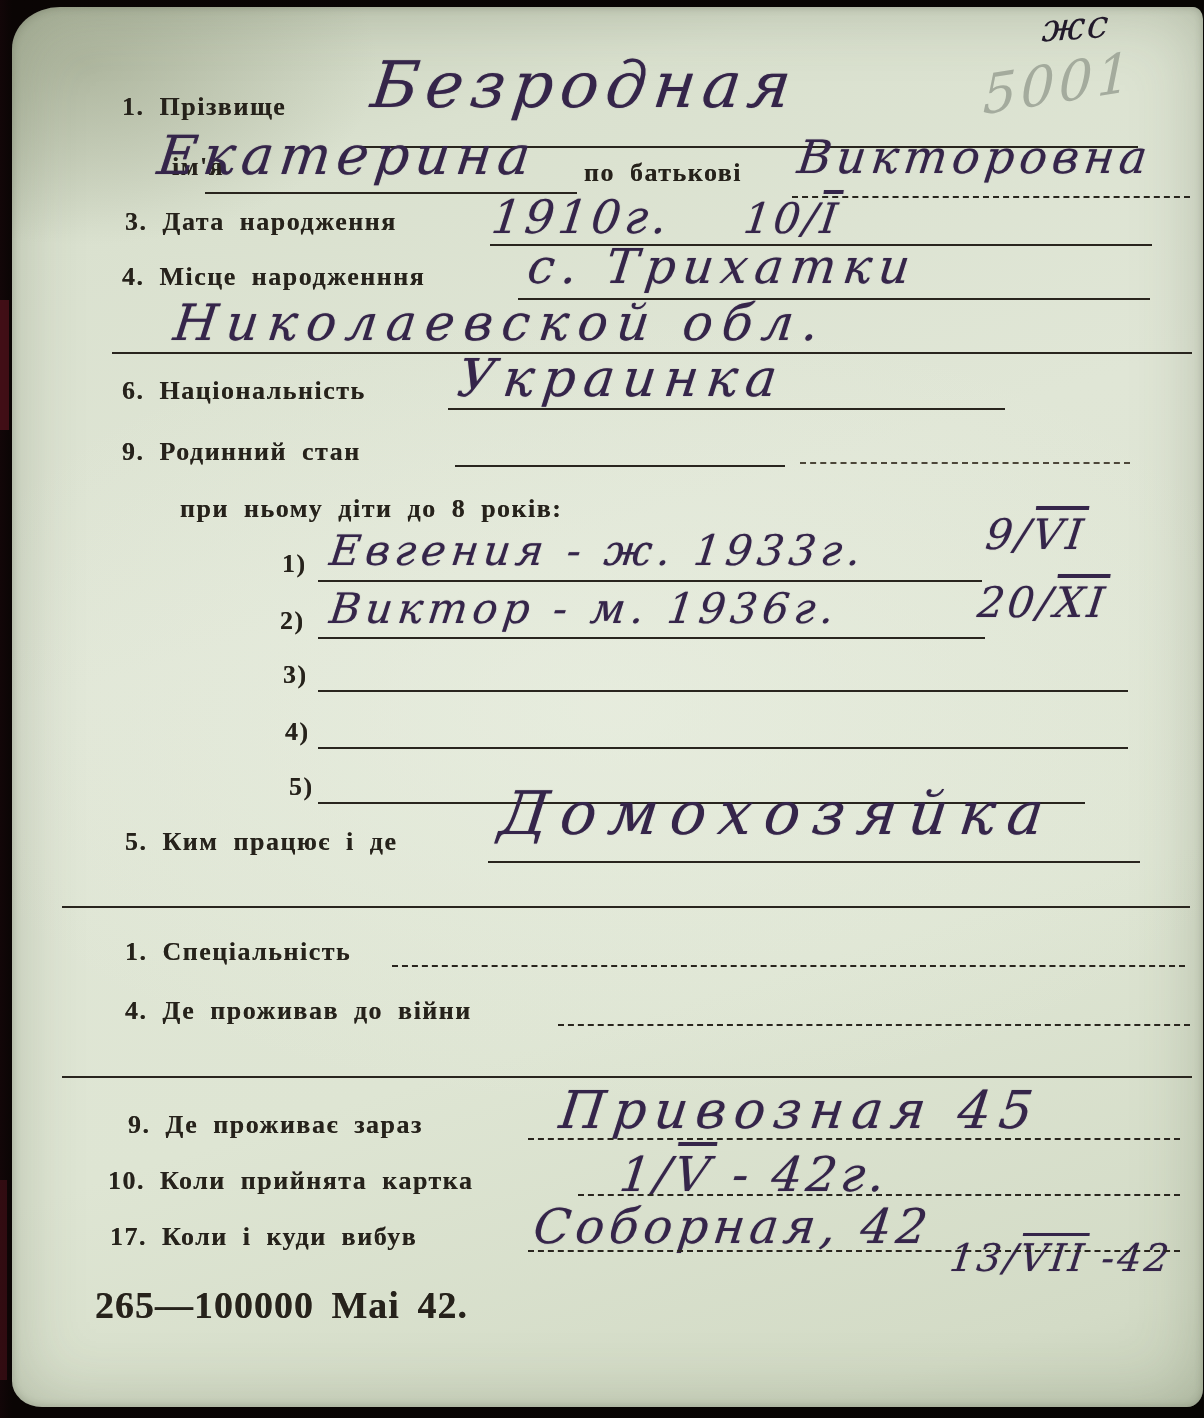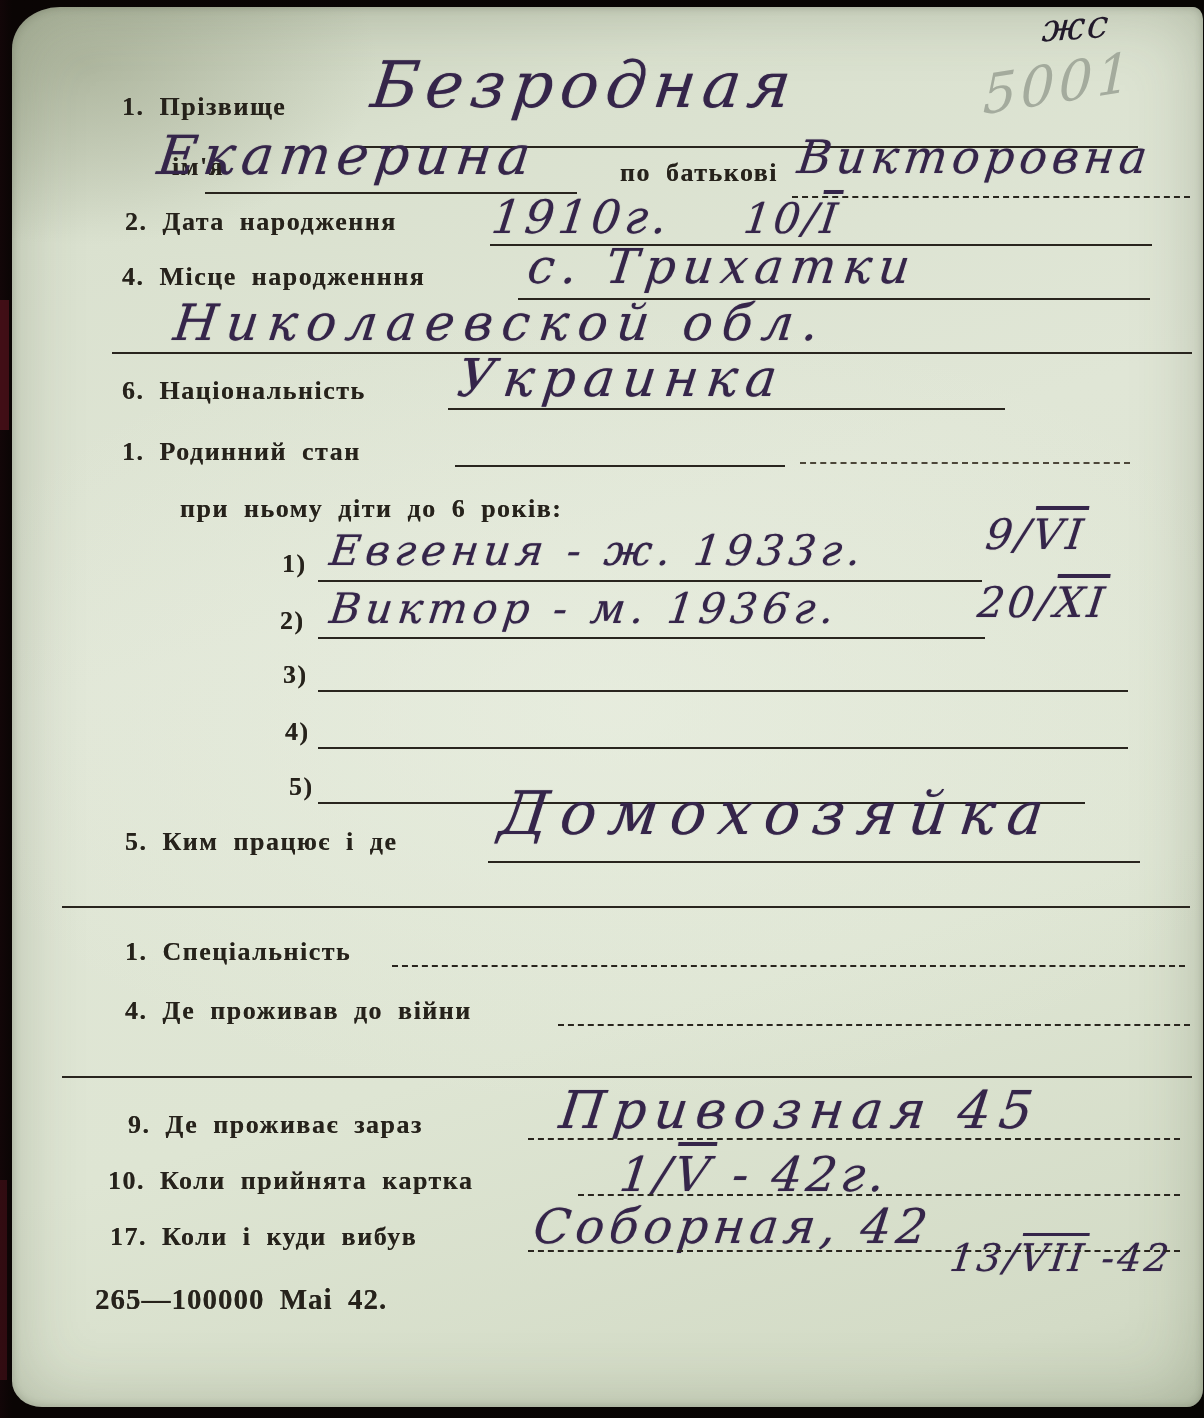--- a/index.html
+++ b/index.html
@@ -17,21 +17,21 @@
       radial-gradient(ellipse 900px 500px at 50% 50%, rgba(236,241,228,.55), rgba(236,241,228,0) 80%),
       linear-gradient(163deg,#c7cfba 0%, #dae1cf 14%, #e0e6d6 40%, #dee5d3 68%, #d3dbc6 93%, #c9d2bc 100%);
     border-radius:48px 10px 16px 30px / 42px 12px 18px 26px;
     box-shadow:inset 0 0 70px rgba(70,80,52,.28), inset 0 0 8px rgba(40,45,28,.25);
   }
   .pl{
     position:absolute;font-family:"Liberation Serif",serif;font-weight:700;
     font-size:26px;color:#26221b;letter-spacing:1.5px;word-spacing:7px;white-space:nowrap;
     text-shadow:0 0 .6px rgba(38,34,27,.6);
   }
-  .pl.small{font-size:29px;}
+  .pl.small{font-size:38px;}
   .hw{
     position:absolute;font-family:"DejaVu Serif",serif;font-style:italic;
     color:#35254a;white-space:nowrap;transform:skewX(-7deg);
     text-shadow:0 0 1px rgba(53,37,74,.5);
   }
   .rom{text-decoration:overline;}
   .ln{position:absolute;height:0;border-bottom:2.5px solid #29251e;}
   .ln.dash{border-bottom-style:dashed;border-bottom-width:2px;}
   .ln.faint{border-bottom-color:#4c4639;border-bottom-style:dashed;border-bottom-width:2px;}
   .pencil{
@@ -53,43 +53,43 @@
 <div class="inknote" style="left:1042px;top:4px;font-size:38px;">жс</div>
 <div class="pencil" style="left:982px;top:52px;font-size:54px;">5001</div>
 
 <div class="pl" style="left:122px;top:92px;">1. Прізвище</div>
 <div class="hw" style="left:372px;top:48px;font-size:64px;letter-spacing:7px;">Безродная</div>
 <div class="ln" style="left:360px;top:146px;width:778px;"></div>
 
 <div class="pl" style="left:172px;top:152px;">ім'я</div>
 <div class="hw" style="left:158px;top:124px;font-size:54px;letter-spacing:6px;">Екатерина</div>
 <div class="ln" style="left:205px;top:192px;width:372px;"></div>
-<div class="pl" style="left:584px;top:158px;margin-left:36px;">по батькові</div>
+<div class="pl" style="left:584px;top:158px;">по батькові</div>
 <div class="hw" style="left:798px;top:130px;font-size:46px;letter-spacing:5px;">Викторовна</div>
 <div class="ln dash" style="left:792px;top:196px;width:398px;"></div>
 
-<div class="pl" style="left:125px;top:207px;">2. Дата народження</div>
+<div class="pl" style="left:125px;top:207px;">3. Дата народження</div>
 <div class="hw" style="left:492px;top:190px;font-size:46px;letter-spacing:4px;"><span>1910г.</span></div>
 <div class="hw" style="left:744px;top:194px;font-size:42px;letter-spacing:3px;"><span>10/</span><span class="rom">I</span></div>
 <div class="ln" style="left:490px;top:244px;width:662px;"></div>
 
 <div class="pl" style="left:122px;top:262px;">4. Місце народженння</div>
 <div class="hw" style="left:528px;top:238px;font-size:48px;letter-spacing:7px;">с. Трихатки</div>
 <div class="ln" style="left:518px;top:298px;width:632px;"></div>
 <div class="hw" style="left:174px;top:294px;font-size:50px;letter-spacing:9px;">Николаевской обл.</div>
 <div class="ln" style="left:112px;top:352px;width:1080px;"></div>
 
 <div class="pl" style="left:122px;top:376px;">6. Національність</div>
 <div class="hw" style="left:458px;top:348px;font-size:52px;letter-spacing:8px;">Украинка</div>
 <div class="ln" style="left:448px;top:408px;width:557px;"></div>
 
-<div class="pl" style="left:122px;top:437px;">1. Родинний стан</div>
+<div class="pl" style="left:122px;top:437px;">9. Родинний стан</div>
 <div class="ln" style="left:455px;top:465px;width:330px;"></div>
 <div class="ln faint" style="left:800px;top:462px;width:330px;"></div>
-<div class="pl" style="left:180px;top:494px;">при ньому діти до 6 років:</div>
+<div class="pl" style="left:180px;top:494px;">при ньому діти до 8 років:</div>
 
 <div class="pl" style="left:282px;top:549px;">1)</div>
 <div class="hw" style="left:330px;top:526px;font-size:42px;letter-spacing:5px;"><span>Евгения - ж. 1933г.</span></div>
 <div class="hw" style="left:986px;top:510px;font-size:42px;letter-spacing:3px;"><span>9/</span><span class="rom">VI</span></div>
 <div class="ln" style="left:318px;top:580px;width:664px;"></div>
 
 <div class="pl" style="left:280px;top:606px;">2)</div>
 <div class="hw" style="left:330px;top:584px;font-size:42px;letter-spacing:5px;"><span>Виктор - м. 1936г.</span></div>
 <div class="hw" style="left:978px;top:578px;font-size:42px;letter-spacing:3px;"><span>20/</span><span class="rom">XI</span></div>
 <div class="ln" style="left:318px;top:637px;width:667px;"></div>

